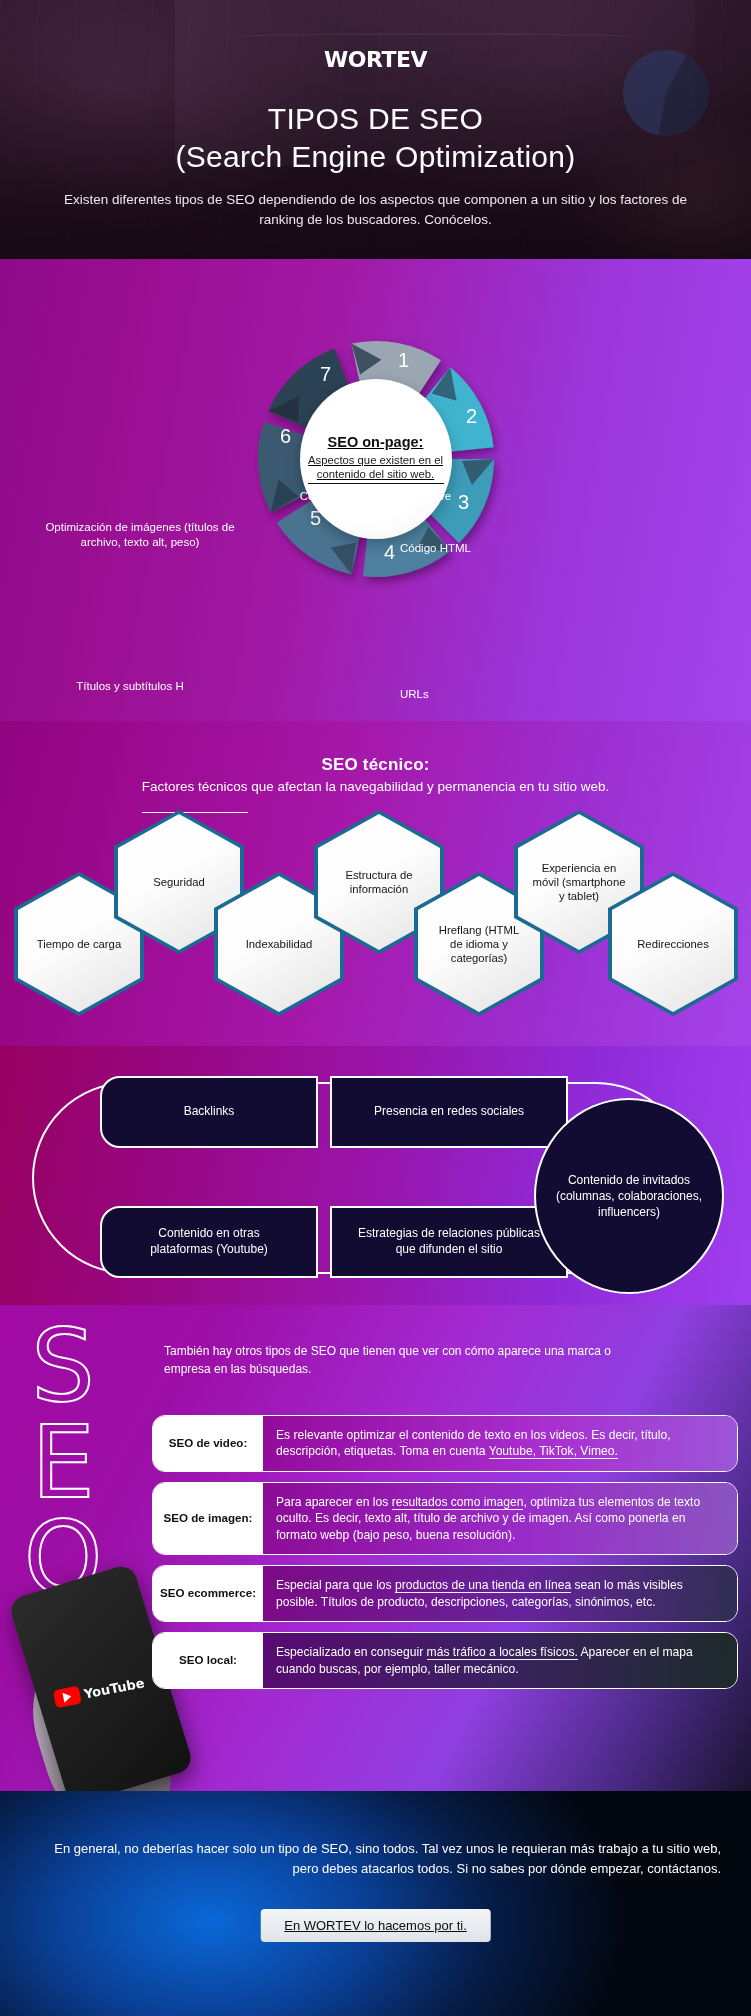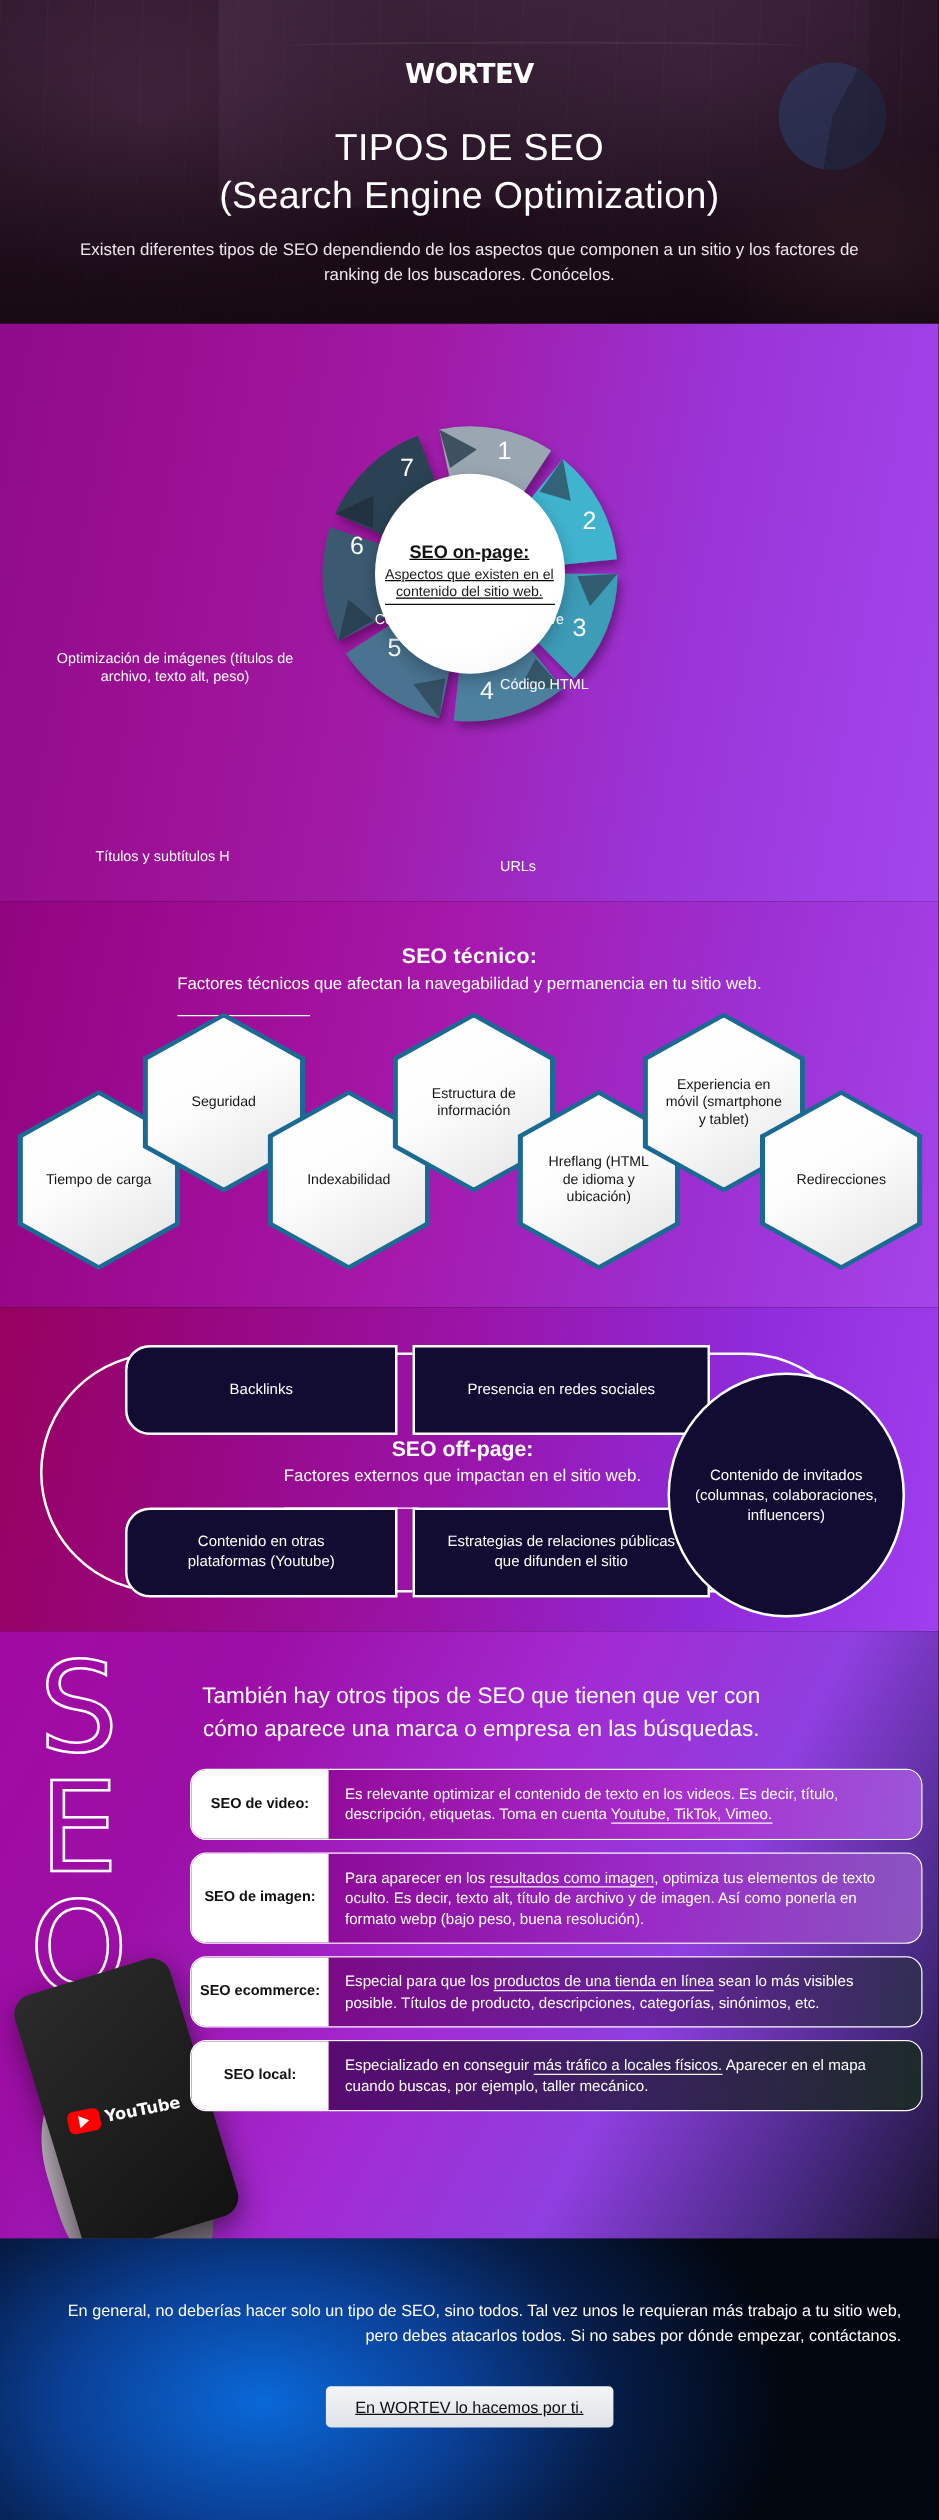--- a/index.html
+++ b/index.html
@@ -171,22 +171,22 @@
   .yt-badge { width:26px; height:18px; background:#f00; border-radius:5px; position:relative; }
   .yt-badge:after{ content:""; position:absolute; left:9px; top:4px;
     border-left:8px solid #fff; border-top:5px solid transparent; border-bottom:5px solid transparent; }
   .yt-text { color:#fff; font-weight:900; font-size:13px; font-family:"DejaVu Sans", sans-serif; }
   .hand {
     position:absolute; left:-12px; top:70px; width:120px; height:185px;
     background:linear-gradient(140deg,#d6d6d6,#8e8e8e 60%, #6f6f6f);
     border-radius:40% 30% 35% 45%; opacity:.92; z-index:-1;
   }
   .otros-intro {
-    position:absolute; left:150px; top:38px; width:470px; text-align:center;
-    color:#fff; font-size:18px; line-height:1.48;
+    position:absolute; left:164px; top:38px; width:470px; 
+    color:#fff; font-size:12px; line-height:1.48;
   }
   .cards { position:absolute; left:152px; top:110px; width:586px; }
   .card {
     display:flex; align-items:stretch; margin-bottom:10px;
     border:1.6px solid #fff; border-radius:13px; overflow:hidden;
     background:linear-gradient(90deg, rgba(140,10,150,.9), rgba(150,60,210,.85));
   }
   .card-l {
     width:110px; flex:0 0 110px; background:#fff; color:#111;
     display:flex; align-items:center; justify-content:center; text-align:center;
@@ -323,47 +323,41 @@
       <div class="hexcell" style="left:214px; top:66px;">
         <div class="hex-b"></div>
         <div class="hex">Indexabilidad</div>
       </div>
       <div class="hexcell" style="left:314px; top:4px;">
         <div class="hex-b"></div>
         <div class="hex">Estructura de información</div>
       </div>
       <div class="hexcell" style="left:414px; top:66px;">
         <div class="hex-b"></div>
-        <div class="hex">Hreflang (HTML de idioma y ubicación)</div>
+        <div class="hex">Hreflang (HTML de idioma y categorías)</div>
       </div>
       <div class="hexcell" style="left:514px; top:4px;">
         <div class="hex-b"></div>
         <div class="hex">Experiencia en móvil (smartphone y tablet)</div>
       </div>
       <div class="hexcell" style="left:608px; top:66px;">
         <div class="hex-b"></div>
         <div class="hex">Redirecciones</div>
       </div>
     </div>
   </div>
 
   <div class="sec-offpage">
     <div class="off-loop"></div>
 
     <div class="off-box ob-1">Backlinks</div>
     <div class="off-box ob-2">Presencia en redes sociales</div>
     <div class="off-box ob-3">Contenido en otras plataformas (Youtube)</div>
     <div class="off-box ob-4">Estrategias de relaciones públicas que difunden el sitio</div>
 
-    <div class="off-center">
-      <div class="off-title">SEO off-page:</div>
-      <div class="off-sub">
-        <span class="u-line">Factores externos</span><span> que impactan en el sitio web.</span>
-      </div>
-    </div>
 
     <div class="off-oval">Contenido de invitados (columnas, colaboraciones, influencers)</div>
   </div>
 
   <div class="sec-otros">
     <div class="seo-vert">
       <span>S</span>
       <span>E</span>
       <span>O</span>
     </div>

